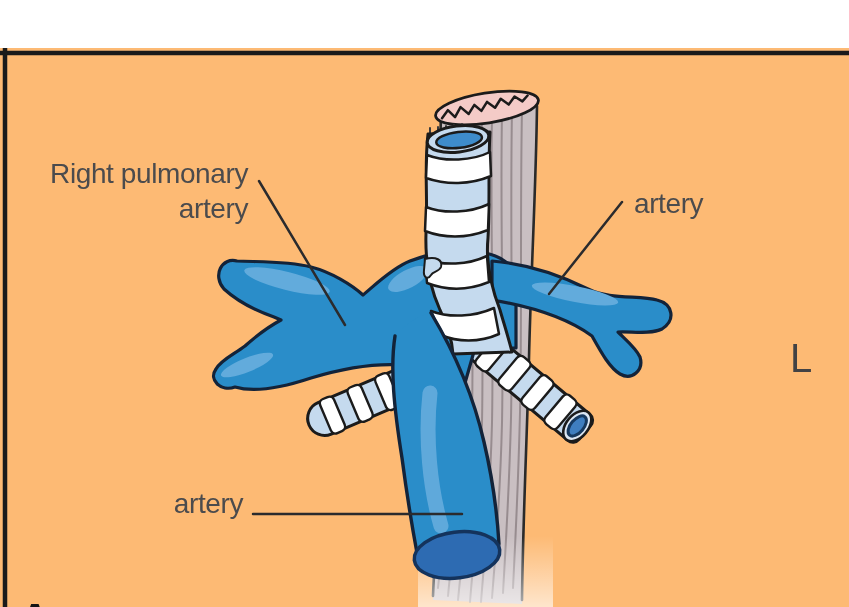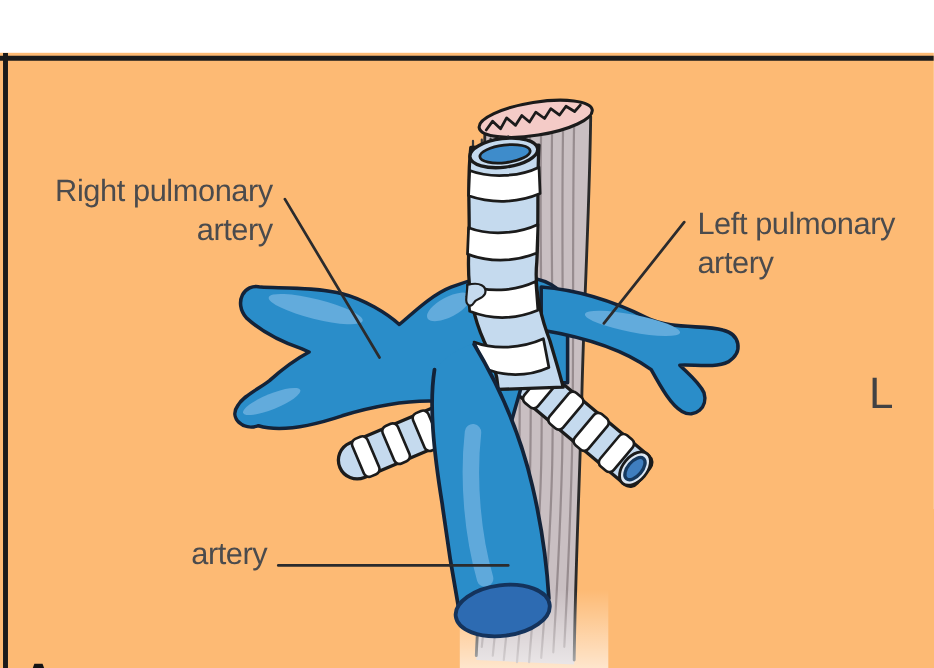--- a/index.html
+++ b/index.html
@@ -173,21 +173,20 @@
       <line x1="5" y1="0" x2="5" y2="607"></line>
     </g>
   </svg>
 
   <div class="lbl right-align" style="right:601px;top:108px">
     <span>Right pulmonary</span>
     <span>artery</span>
   </div>
 
   <div class="lbl" style="left:634px;top:138px">
-    <span>Left pulmonary</span>
     <span>artery</span>
   </div>
 
   <div class="lbl right-align" style="right:606px;top:438px">
     <span>artery</span>
   </div>
 
   <div class="panel-letter">A</div>
 
   <div class="orientation-letter">L</div>

